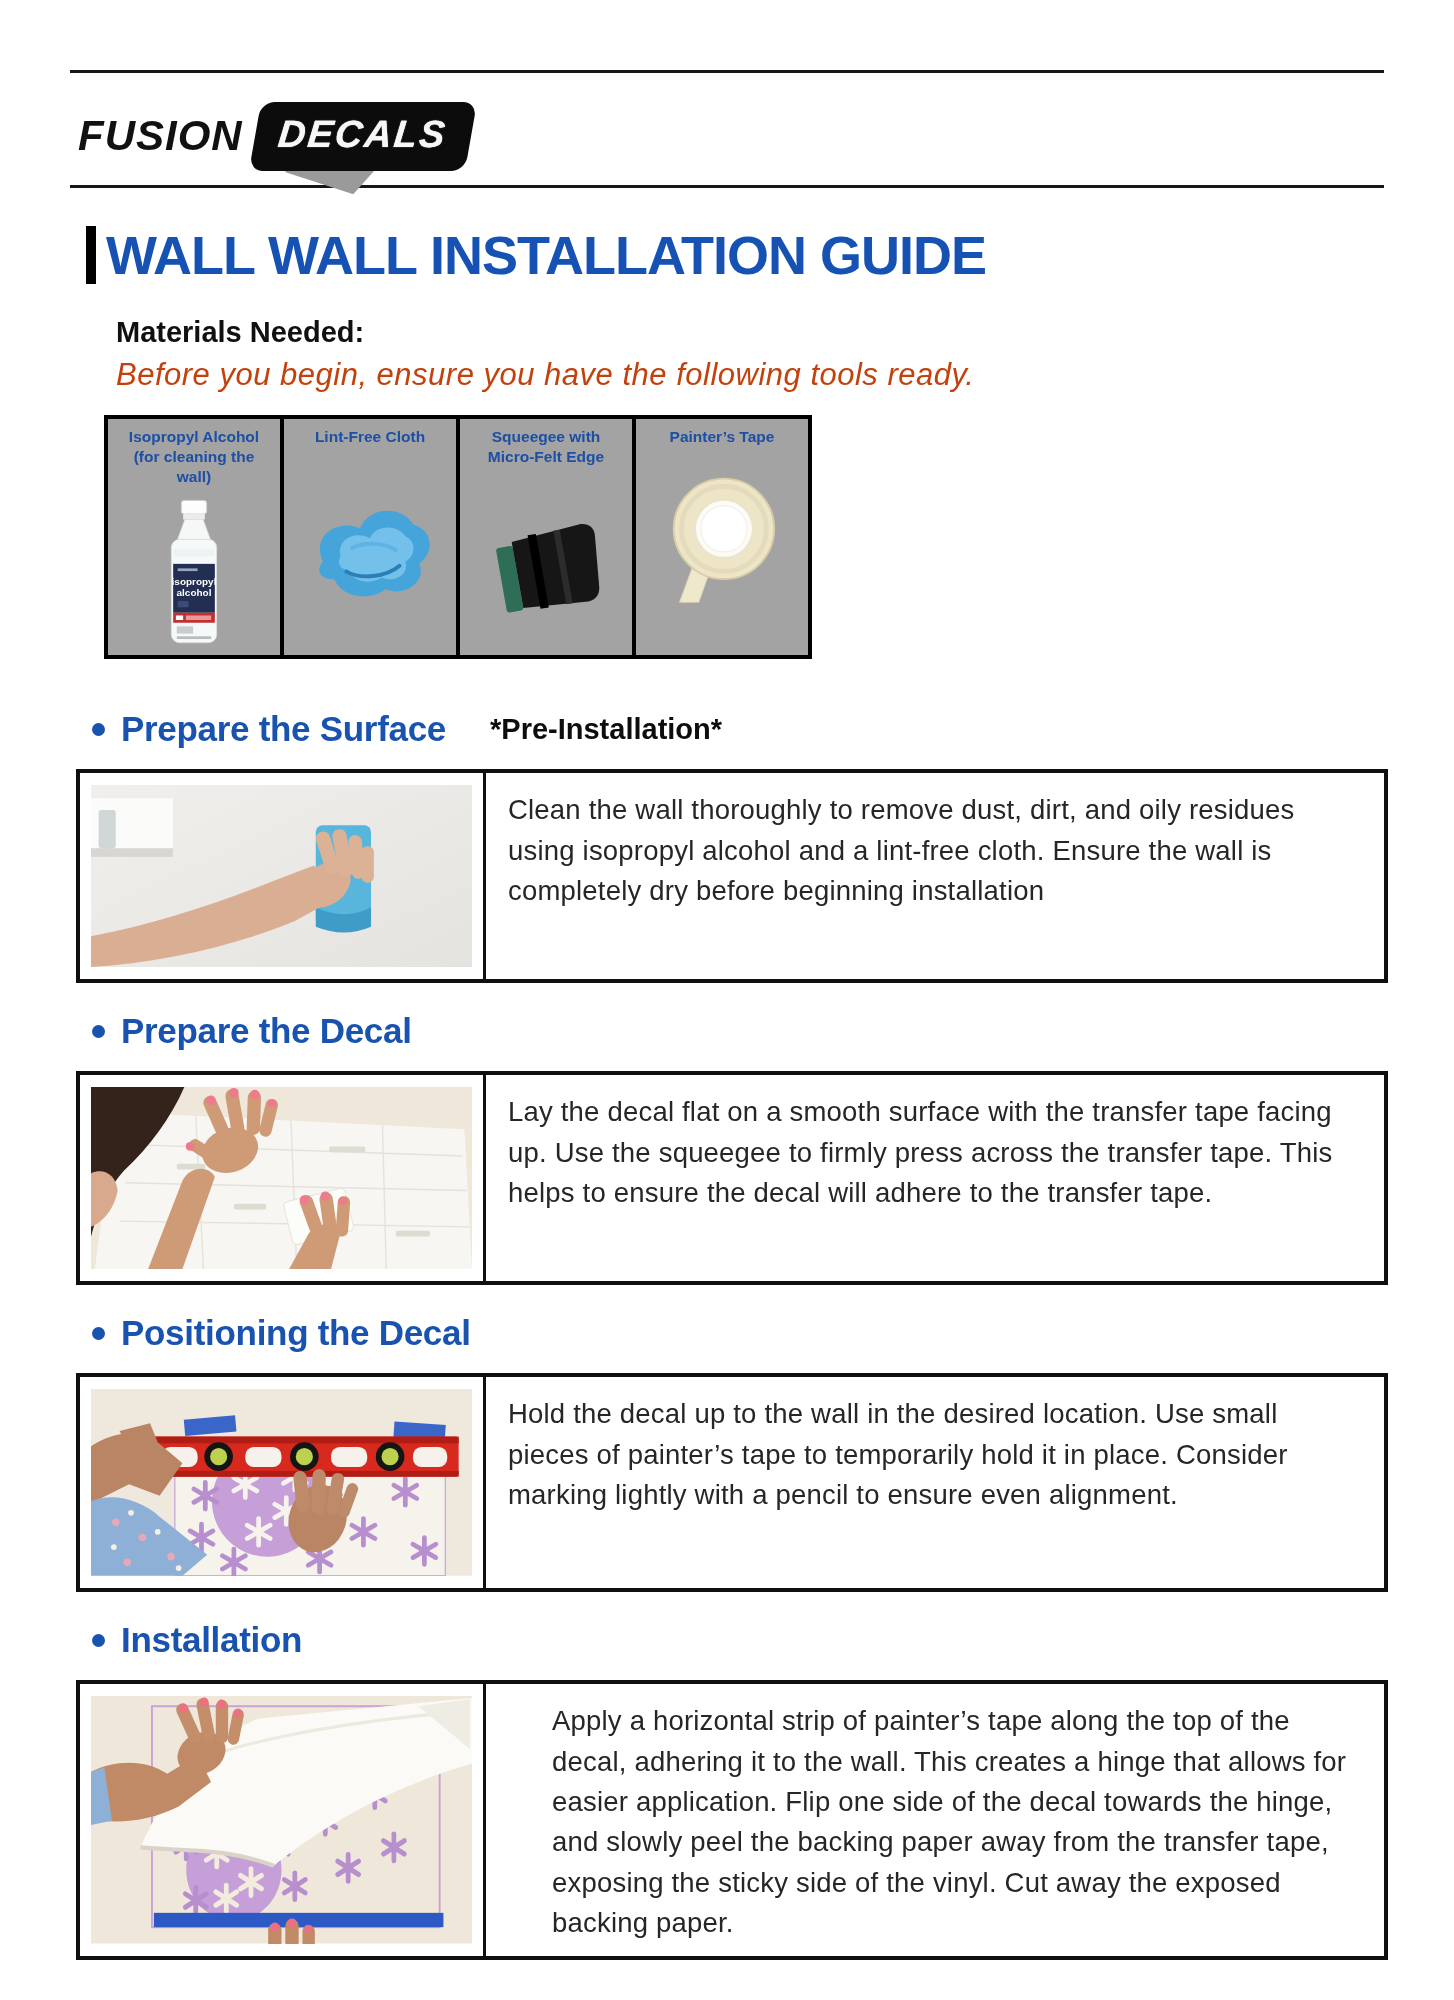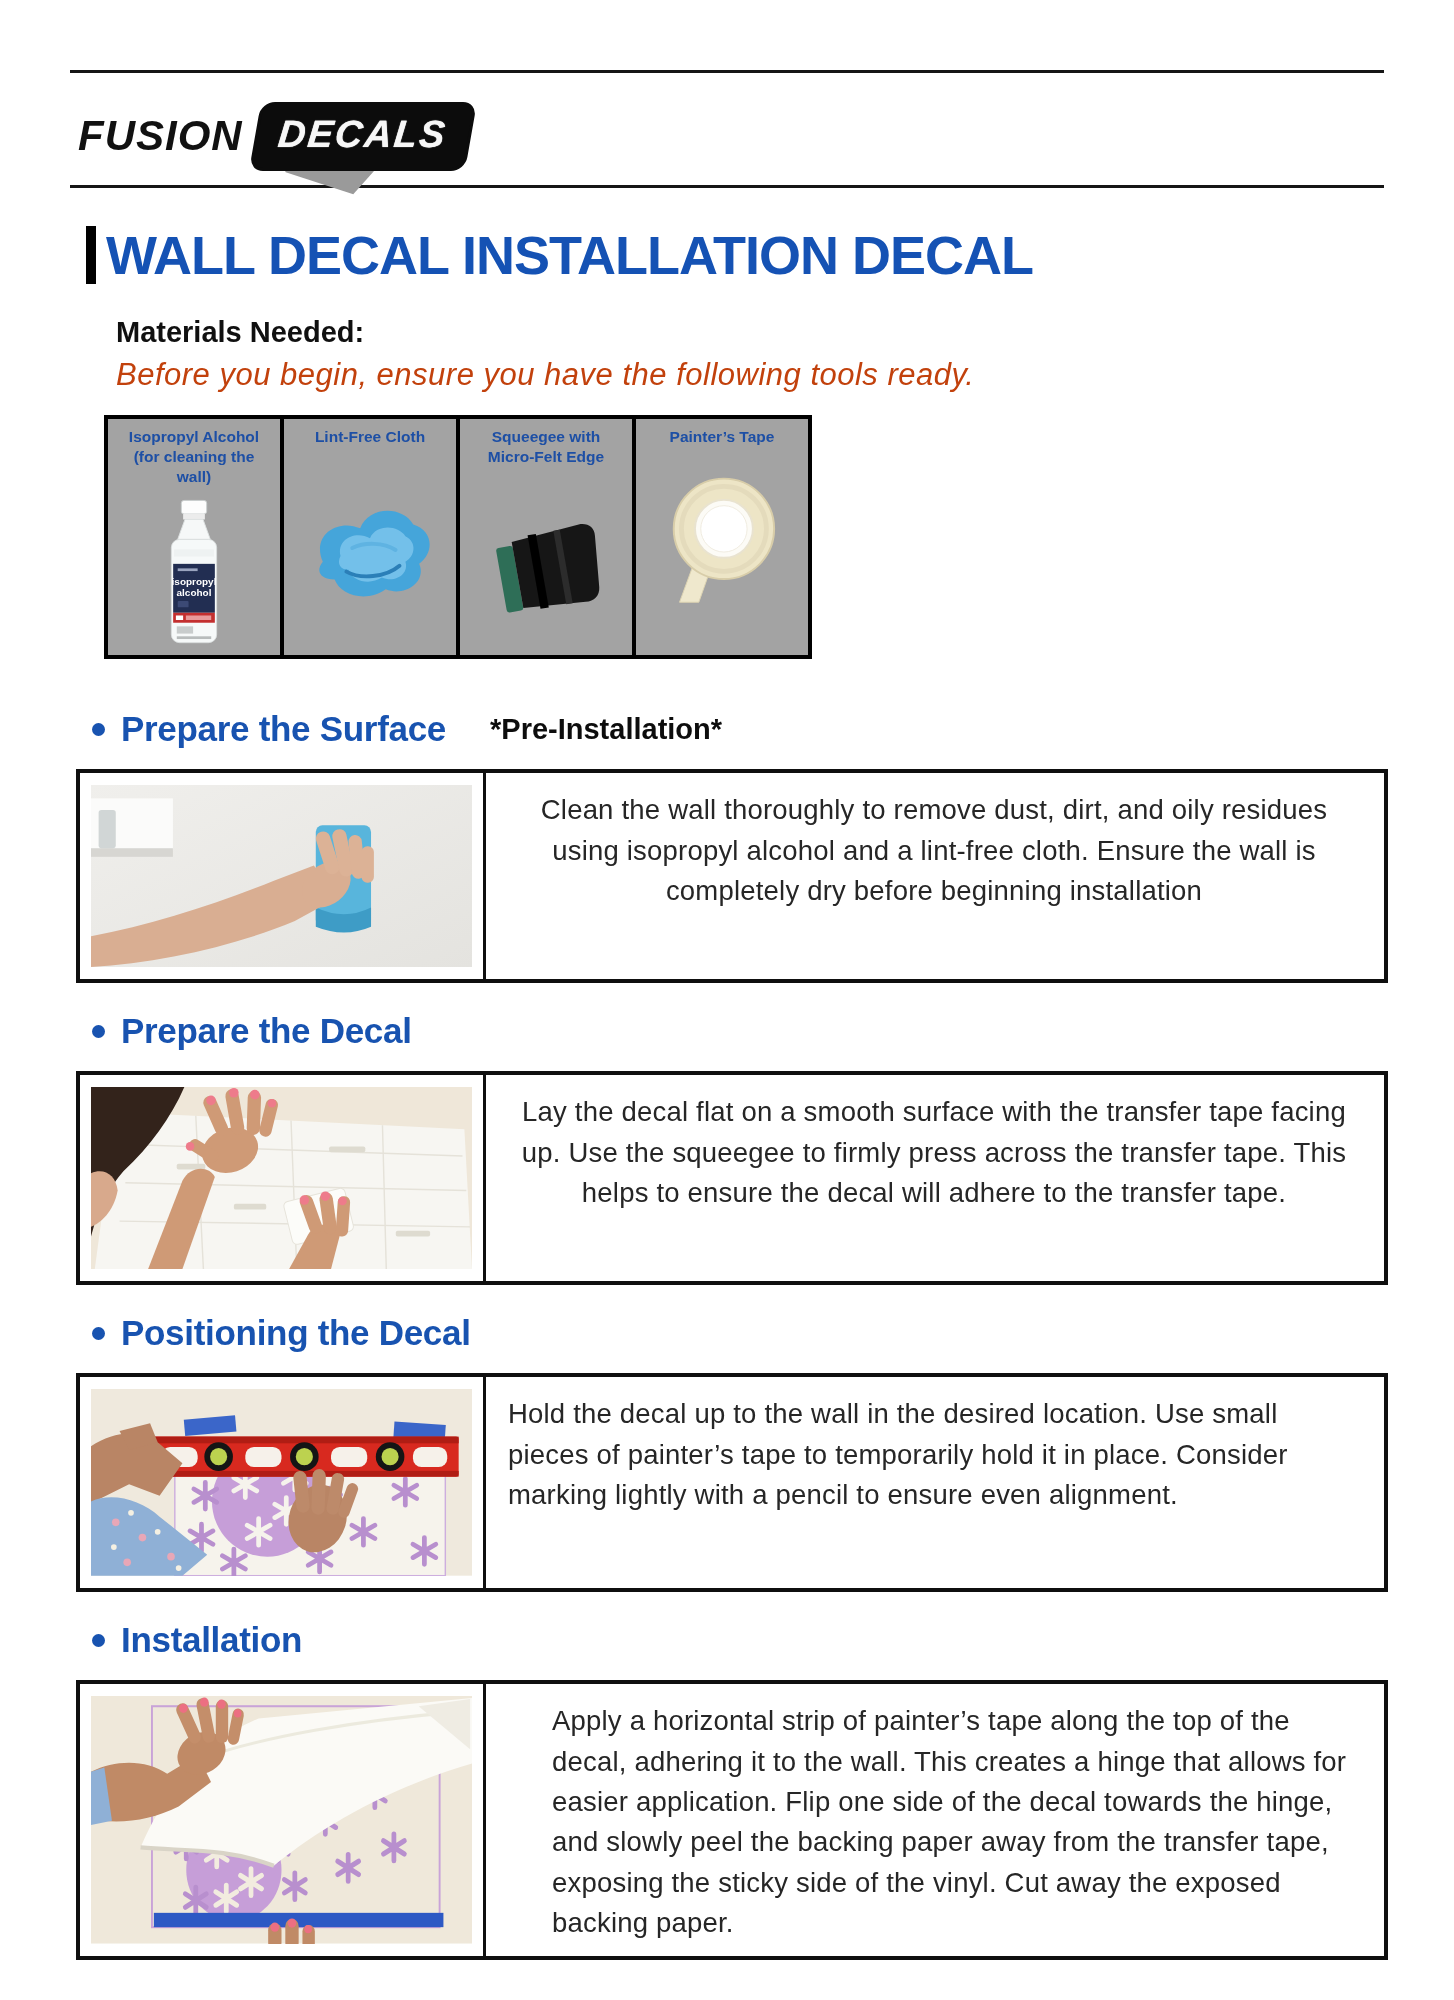--- a/index.html
+++ b/index.html
@@ -68,42 +68,42 @@
   .step-box { display: flex; border: 4px solid #0f0f0f; width: 1312px; margin-left: 6px; background: #fff; }
   .step-image {
     width: 406px; flex: none; border-right: 3px solid #0f0f0f;
     padding: 12px 11px; display: flex; align-items: stretch; background: #fff;
   }
   .step-image svg { width: 100%; height: auto; display: block; }
   .step-text {
     flex: 1; padding: 17px 24px 12px 22px;
     font-size: 27.5px; line-height: 1.47; color: #262626; letter-spacing: .2px;
   }
-  .s1 .step-box, .s2 .step-box { min-height: 214px; text-align: center; }
+  .s1 .step-box, .s2 .step-box { min-height: 214px; }
   .s3 .step-box { min-height: 218px; }
   .s4 .step-box { min-height: 266px; gap: 44px; }
 </style>
 </head>
 <body>
 
 <div class="page">
 
   <div class="hr"></div>
   <div class="logo-row">
     <span class="logo-fusion">Fusion</span>
     <span class="logo-badge-wrap">
       <span class="logo-peel"></span>
       <span class="logo-badge"><span class="inner">Decals</span></span>
     </span>
   </div>
   <div class="hr"></div>
 
   <div class="title-row">
     <div class="title-bar"></div>
-    <h1 class="page-title">WALL DECAL INSTALLATION DECAL</h1>
+    <h1 class="page-title">WALL WALL INSTALLATION GUIDE</h1>
   </div>
 
   <div class="materials-heading">Materials Needed:</div>
   <div class="materials-sub">Before you begin, ensure you have the following tools ready.</div>
 
   <table class="materials-table">
     <tbody>
         <tr>
       <td>
         <div class="mat-label">Isopropyl Alcohol (for cleaning the wall)</div>

